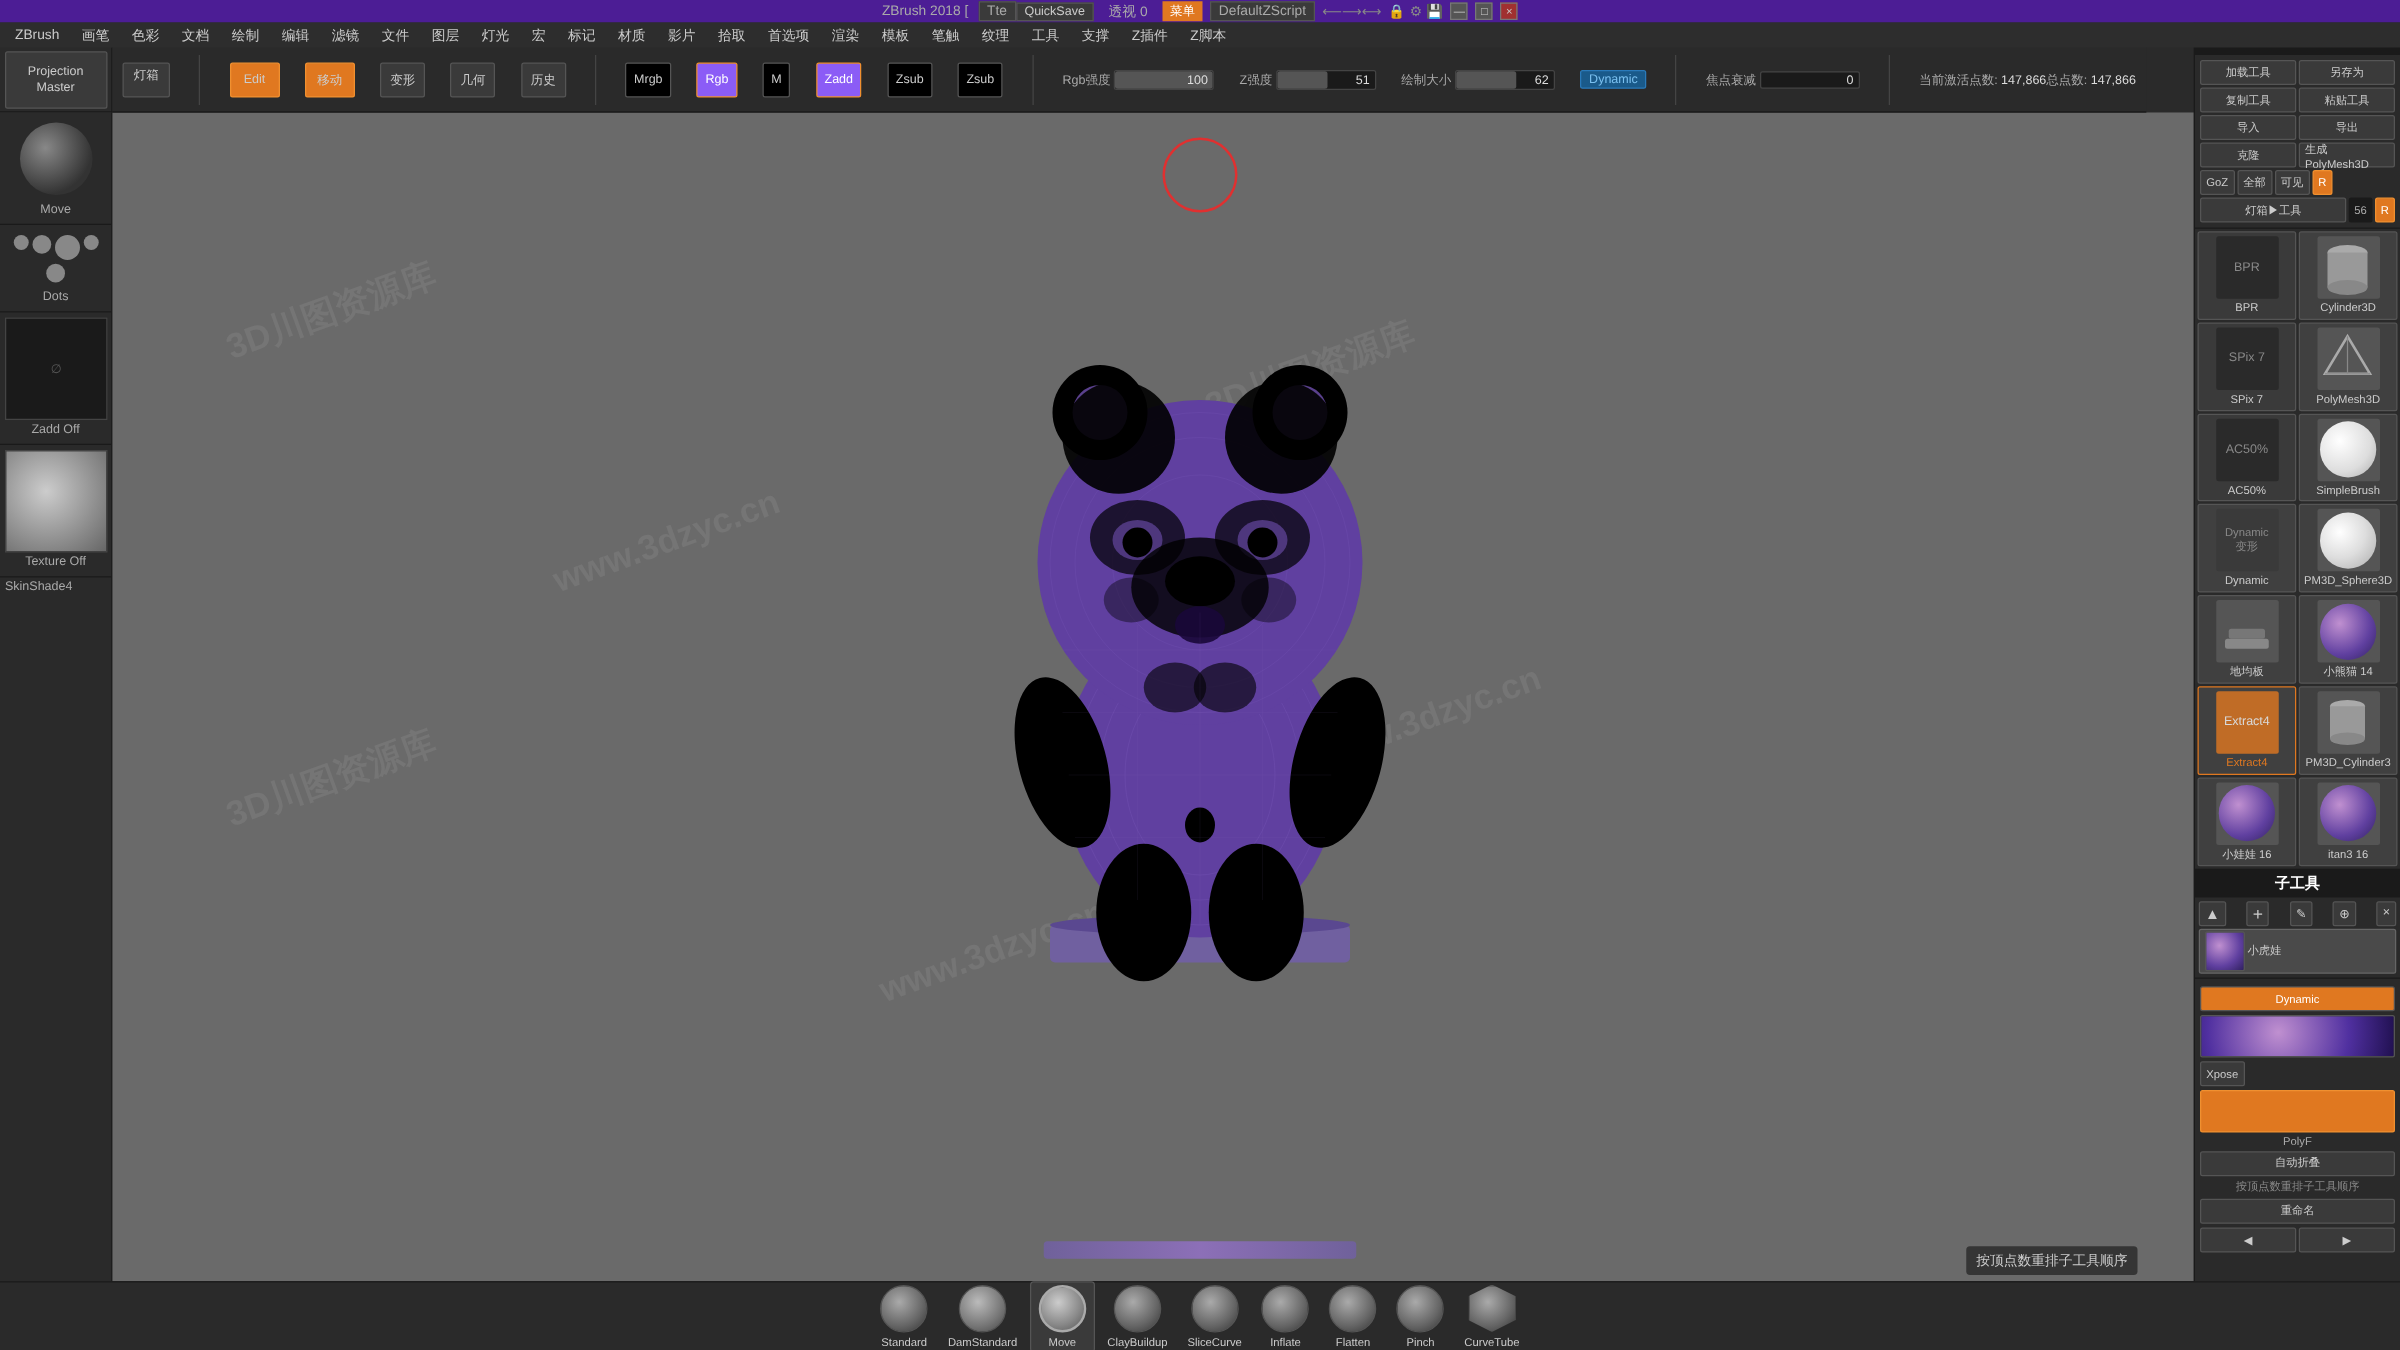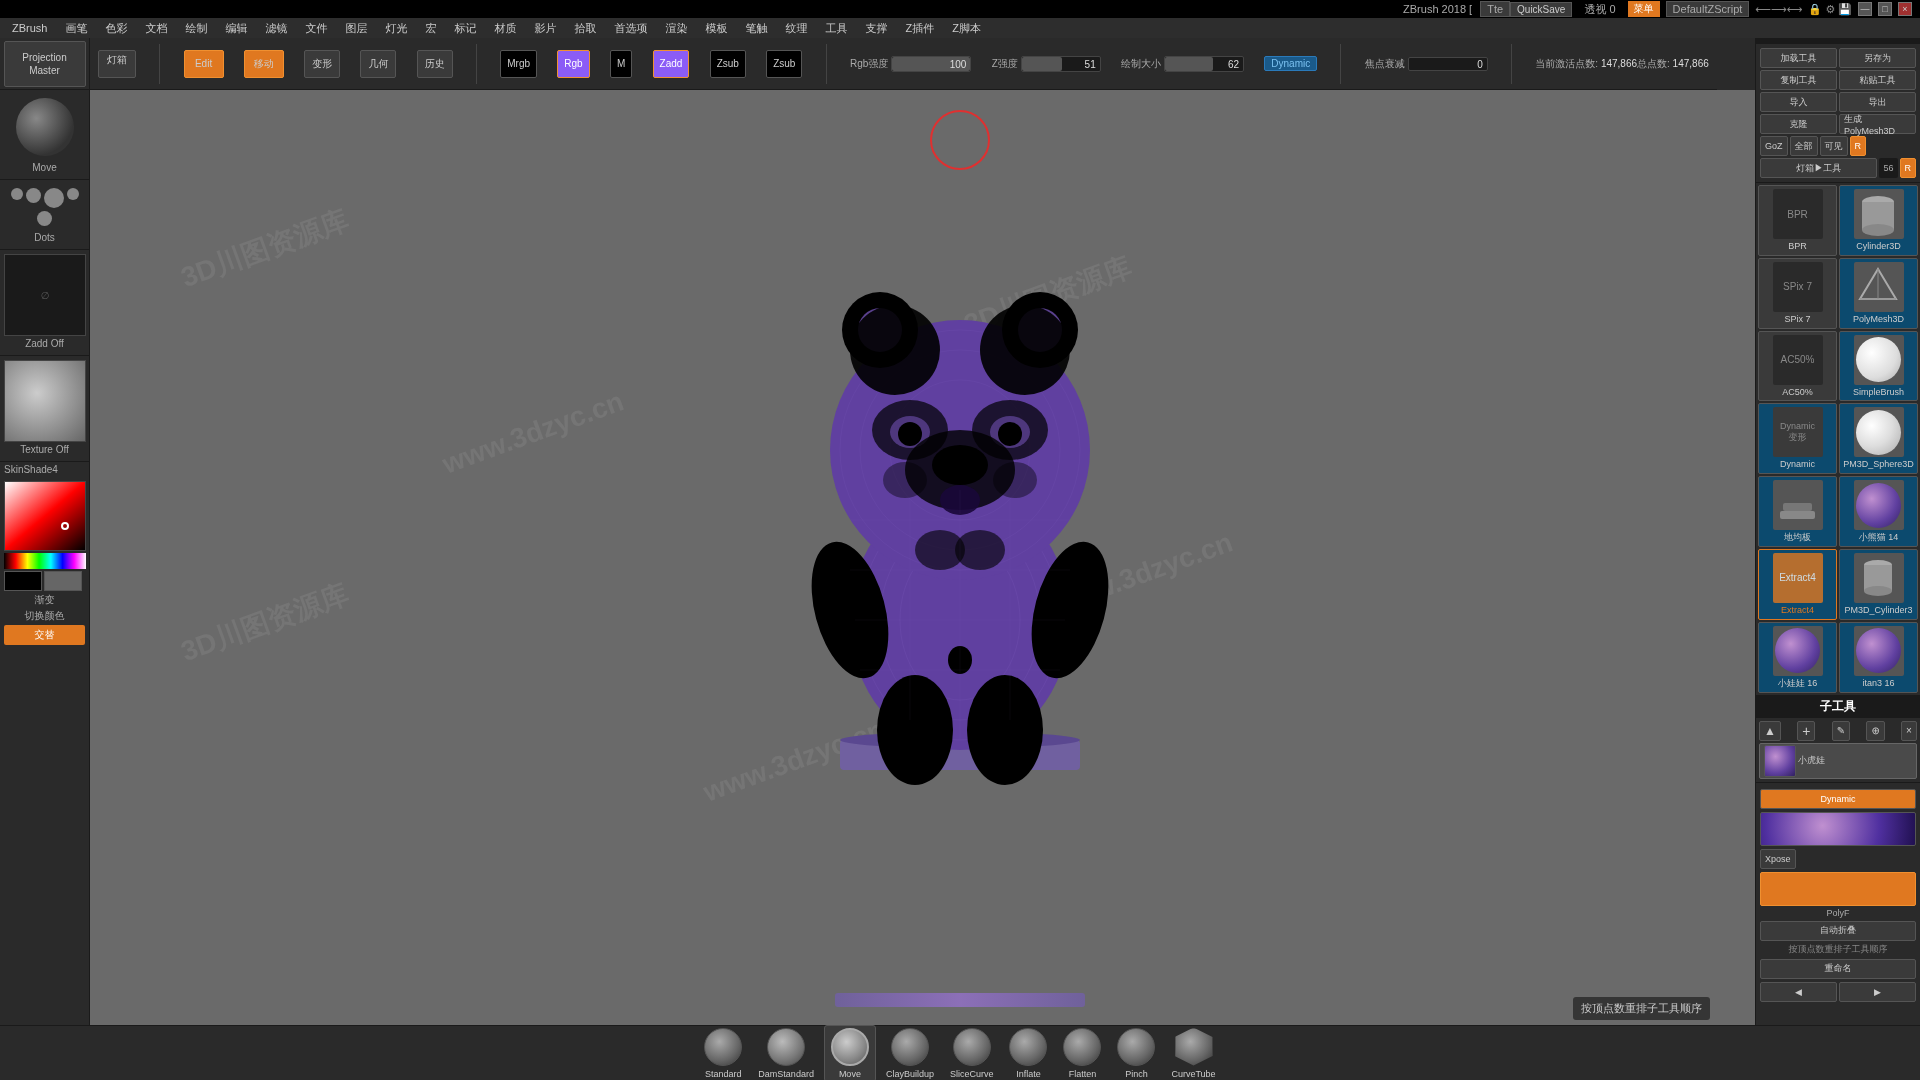--- a/index.html
+++ b/index.html
@@ -12,24 +12,24 @@
       color: #ccc;
       overflow: hidden;
       user-select: none;
     }
 
     
     #title-bar {
       position: absolute;
       top: 0; left: 0; right: 0;
       height: 18px;
-      background: #000000;
-      display: flex;
-      align-items: center;
-      justify-content: flex-end;
+      background: #4c1d95;
+      display: flex;
+      align-items: center;
+      justify-content: center;
       padding: 0 8px;
       font-size: 11px;
       color: #aaa;
       z-index: 100;
     }
     #title-bar .left { display: flex; align-items: center; gap: 8px; }
     #title-bar .right { display: flex; align-items: center; gap: 6px; }
     #title-bar .win-btn {
       width: 14px; height: 14px;
       background: #555;
@@ -344,21 +344,21 @@
       display: grid;
       grid-template-columns: 1fr 1fr;
       gap: 2px;
       padding: 2px;
     }
 
     .tool-item {
       display: flex;
       flex-direction: column;
       align-items: center;
-      background: #0c4a6e;
+      background: #404040;
       border: 1px solid #555;
       padding: 3px;
       cursor: pointer;
       border-radius: 2px;
       min-height: 60px;
     }
 
     .tool-thumb {
       width: 50px;
       height: 50px;
@@ -725,33 +725,20 @@
     <div class="section-label">Zadd Off</div>
   </div>
 
   <div class="texture-section">
     <div class="texture-box"></div>
     <div class="section-label">Texture Off</div>
   </div>
 
   <div style="padding:2px 4px;font-size:10px;color:#aaa;text-align:left;">SkinShade4</div>
 
-  <div class="color-section">
-    <div class="color-picker-area">
-      <div class="cursor-dot"></div>
-    </div>
-    <div class="gradient-bar"></div>
-    <div class="color-swatches">
-      <div class="swatch-black"></div>
-      <div class="swatch-gray"></div>
-    </div>
-    <div class="switch-label">渐变</div>
-    <div class="switch-label">切换颜色</div>
-    <div class="exchange-btn">交替</div>
-  </div>
 </div>
 
 <div id="right-strip">
   <div class="strip-btn" style="font-size:9px;">BPR</div>
   <div class="strip-btn" style="font-size:9px;">SPix<br>7</div>
   <div class="strip-btn" style="font-size:9px;">AC<br>50%</div>
   <div class="strip-btn" style="font-size:8px;">Dyn<br>变形</div>
   <div class="strip-btn" style="font-size:8px;">地均<br>板</div>
   <div class="strip-btn orange" style="font-size:9px;">Qxyz</div>
   <div class="strip-btn" style="font-size:14px;">🔍</div>

